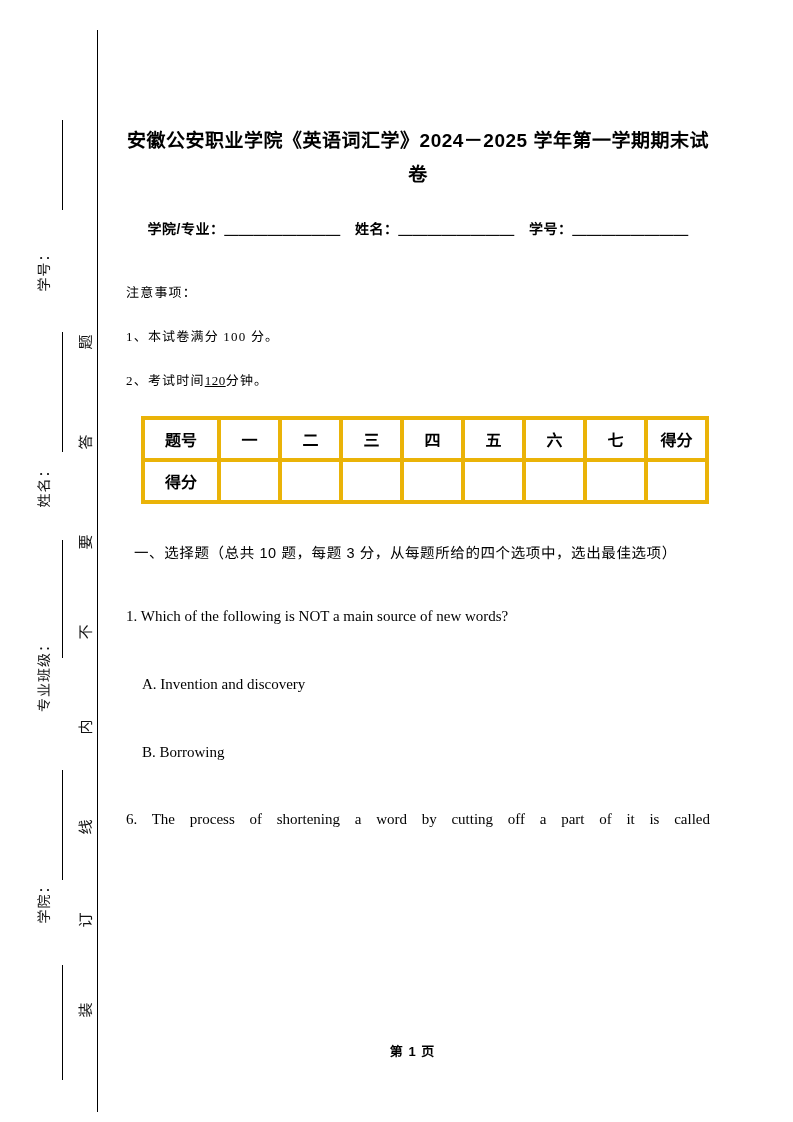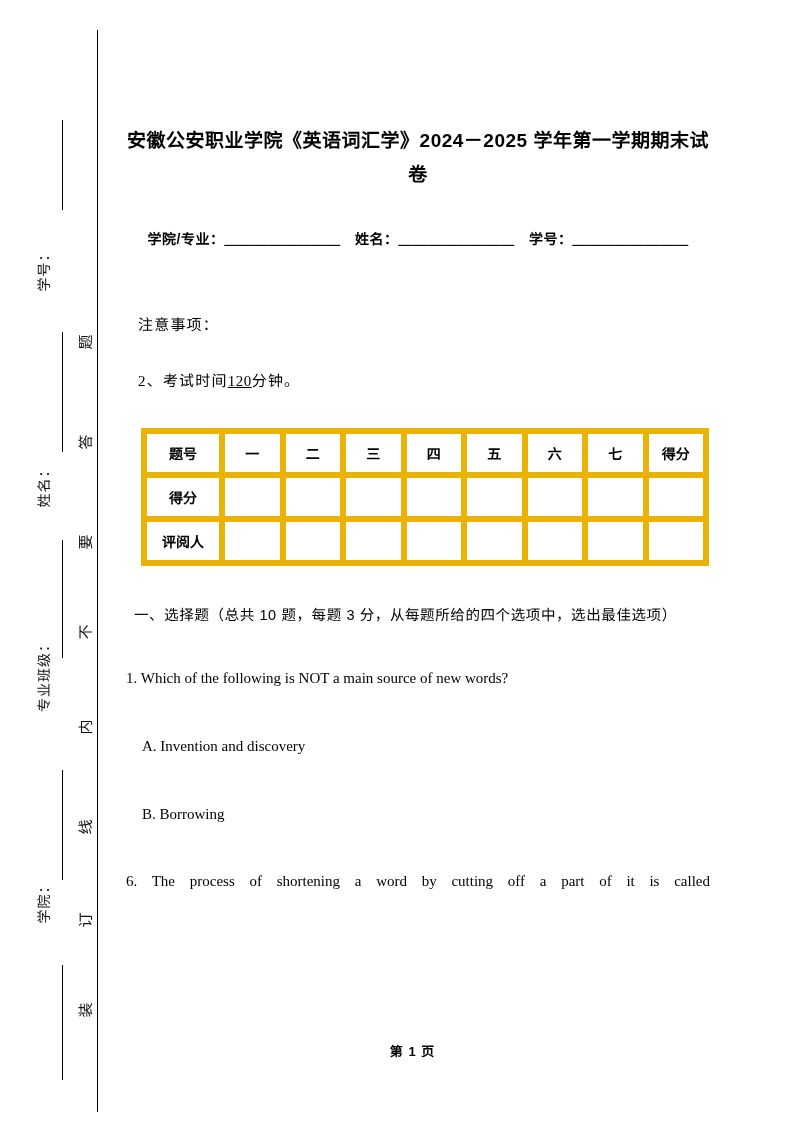--- a/index.html
+++ b/index.html
@@ -98,64 +98,64 @@
     padding-top: 124px;
     font-family: "Liberation Sans", "DejaVu Sans", sans-serif;
     font-weight: bold;
     font-size: 19px;
     line-height: 34px;
     text-align: center;
     letter-spacing: 0.5px;
   }
 
   .info-line {
-    margin: 10px;
+    margin: 0;
     padding-top: 26px;
     font-family: "Liberation Sans", "DejaVu Sans", sans-serif;
     font-weight: bold;
     font-size: 14px;
     line-height: 22px;
     text-align: center;
     letter-spacing: 0.5px;
   }
 
   .notes {
     padding-top: 22px;
   }
   .note-line {
-    margin: 12px;
+    margin: 0;
     padding-top: 18px;
-    font-size: 15px;
+    font-size: 13px;
     line-height: 26px;
     letter-spacing: 1.2px;
   }
   .note-line .ul {
     text-decoration: underline;
     letter-spacing: 0.5px;
   }
 
   
   .score-table-wrap {
     padding-top: 22px;
     padding-left: 15px;
   }
   table.score-table {
     border-collapse: collapse;
     width: 568px;
     table-layout: fixed;
   }
   table.score-table th,
   table.score-table td {
-    border: 6px solid #eab308;
+    border: 4px solid #eab308;
     height: 38px;
     text-align: center;
     vertical-align: middle;
     font-family: "Liberation Sans", "DejaVu Sans", sans-serif;
     font-weight: bold;
-    font-size: 14px;
+    font-size: 16px;
     padding: 0;
   }
   table.score-table .col-head { width: 72px; }
 
   
   .section-head {
     margin: 8px;
     padding-top: 26px;
     font-family: "Liberation Sans", "DejaVu Sans", sans-serif;
     font-size: 14.5px;
@@ -229,20 +229,21 @@
   </div>
 
   <div class="content">
 
     <h1 class="doc-title">安徽公安职业学院《英语词汇学》2024－2025 学年第一学期期末试卷</h1>
 
     <p class="info-line">学院/专业：＿＿＿＿＿＿＿＿　姓名：＿＿＿＿＿＿＿＿　学号：＿＿＿＿＿＿＿＿</p>
 
     <div class="notes">
       <p class="note-line">注意事项：</p>
+      <p class="note-line">1、本试卷满分 100 分。</p>
       <p class="note-line"><span>2、考试时间</span><span class="ul">120</span><span>分钟。</span></p>
     </div>
 
     <div class="score-table-wrap">
       <table class="score-table">
         <thead>
           <tr>
             <th class="col-head">题号</th>
             <th>一</th>
             <th>二</th>
@@ -259,31 +260,20 @@
             <td class="col-head">得分</td>
             <td></td>
             <td></td>
             <td></td>
             <td></td>
             <td></td>
             <td></td>
             <td></td>
             <td></td>
           </tr>
-          <tr>
-            <td class="col-head">评阅人</td>
-            <td></td>
-            <td></td>
-            <td></td>
-            <td></td>
-            <td></td>
-            <td></td>
-            <td></td>
-            <td></td>
-          </tr>
         </tbody>
       </table>
     </div>
 
     <p class="section-head">一、选择题（总共 10 题，每题 3 分，从每题所给的四个选项中，选出最佳选项）</p>
 
     <p class="q-text">1. Which of the following is NOT a main source of new words?</p>
     <p class="q-opt">A. Invention and discovery</p>
     <p class="q-opt">B. Borrowing</p>
 

